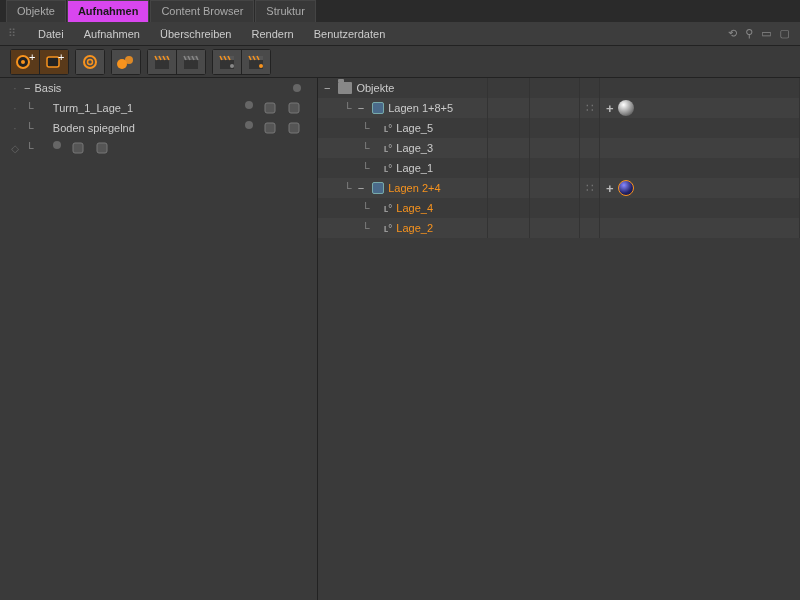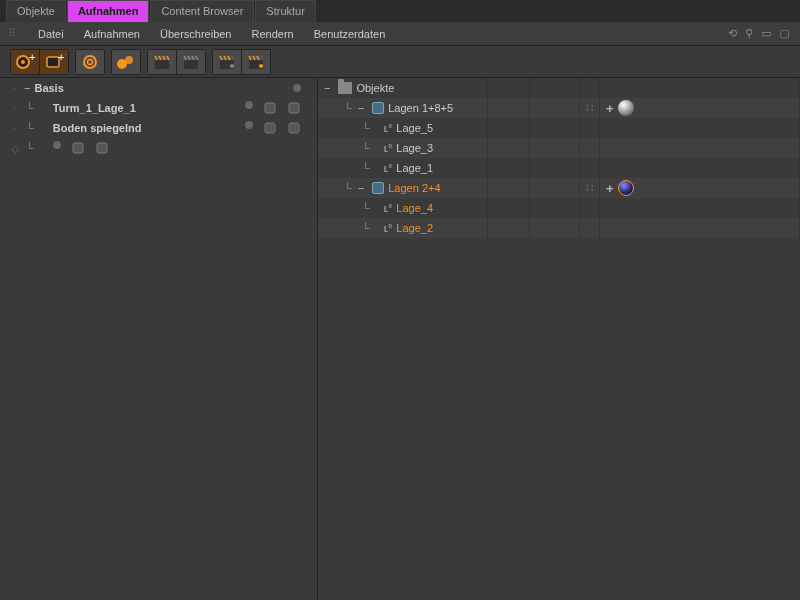--- a/index.html
+++ b/index.html
@@ -16,21 +16,21 @@
 .tool-group { display: flex; gap: 1px; background: #222; border-radius: 3px; padding: 1px; }
 .tool-btn { width: 28px; height: 24px; background: #4a4a4a; display: flex; align-items: center; justify-content: center; cursor: pointer; }
 .tool-btn.o1 { background: #5a3a1a; }
 .tool-btn svg { display: block; }
 .content { display: flex; height: calc(600px - 22px - 24px - 32px); }
 .left-pane { width: 318px; background: #3a3a3a; border-right: 1px solid #222; }
 .tree-row { display: flex; align-items: center; height: 20px; padding-left: 6px; cursor: pointer; }
 .slot { width: 18px; display: flex; justify-content: center; color: #666; font-size: 10px; }
 .branch { color: #888; padding: 0 2px; }
 .expander { color: #bbb; padding-right: 4px; cursor: pointer; }
-.name { flex: 1; color: #ccc; font-weight: bold; }
+.name { flex: 1; color: #ccc; }
 .name.hl { color: #f7931e; font-weight: bold; }
 .row-icons { display: flex; gap: 10px; padding-right: 16px; }
 .dot { width: 8px; height: 8px; border-radius: 50%; background: #666; }
 .mini-ico { width: 14px; height: 14px; }
 .right-pane { flex: 1; background: #3a3a3a; display: flex; flex-direction: column; }
 .grid-head { display: flex; background: #3a3a3a; border-bottom: 1px solid #555; height: 20px; align-items: center; }
 .col { border-right: 1px solid #555; padding: 3px 6px; color: #ccc; overflow: hidden; white-space: nowrap; }
 .col-cat { width: 170px; }
 .col-val { width: 42px; }
 .col-own { width: 50px; }

